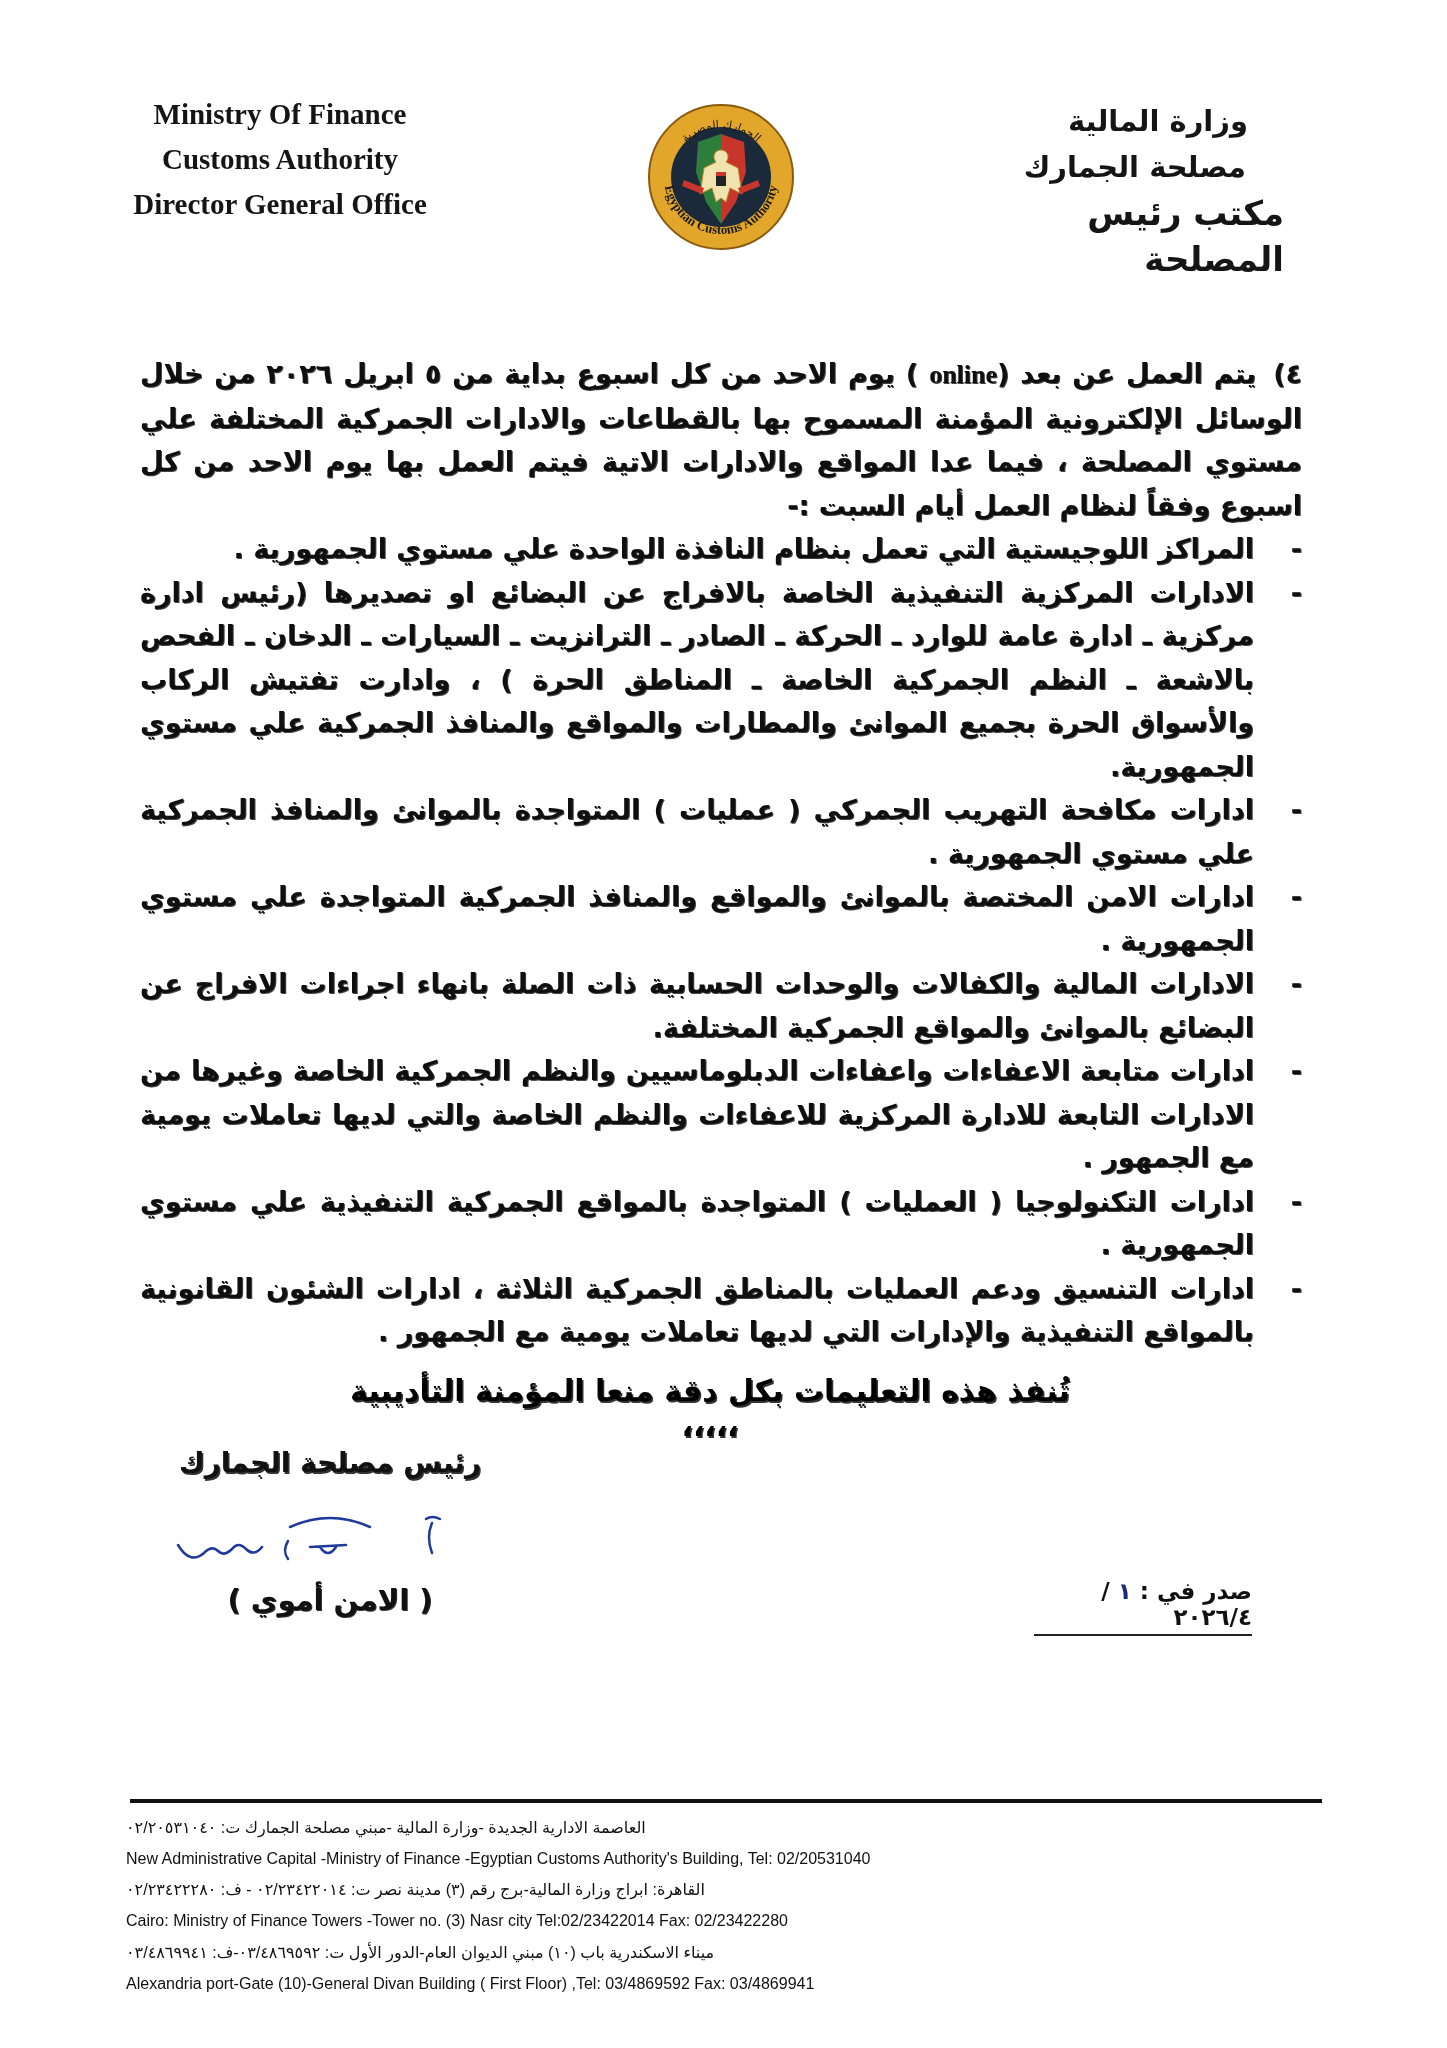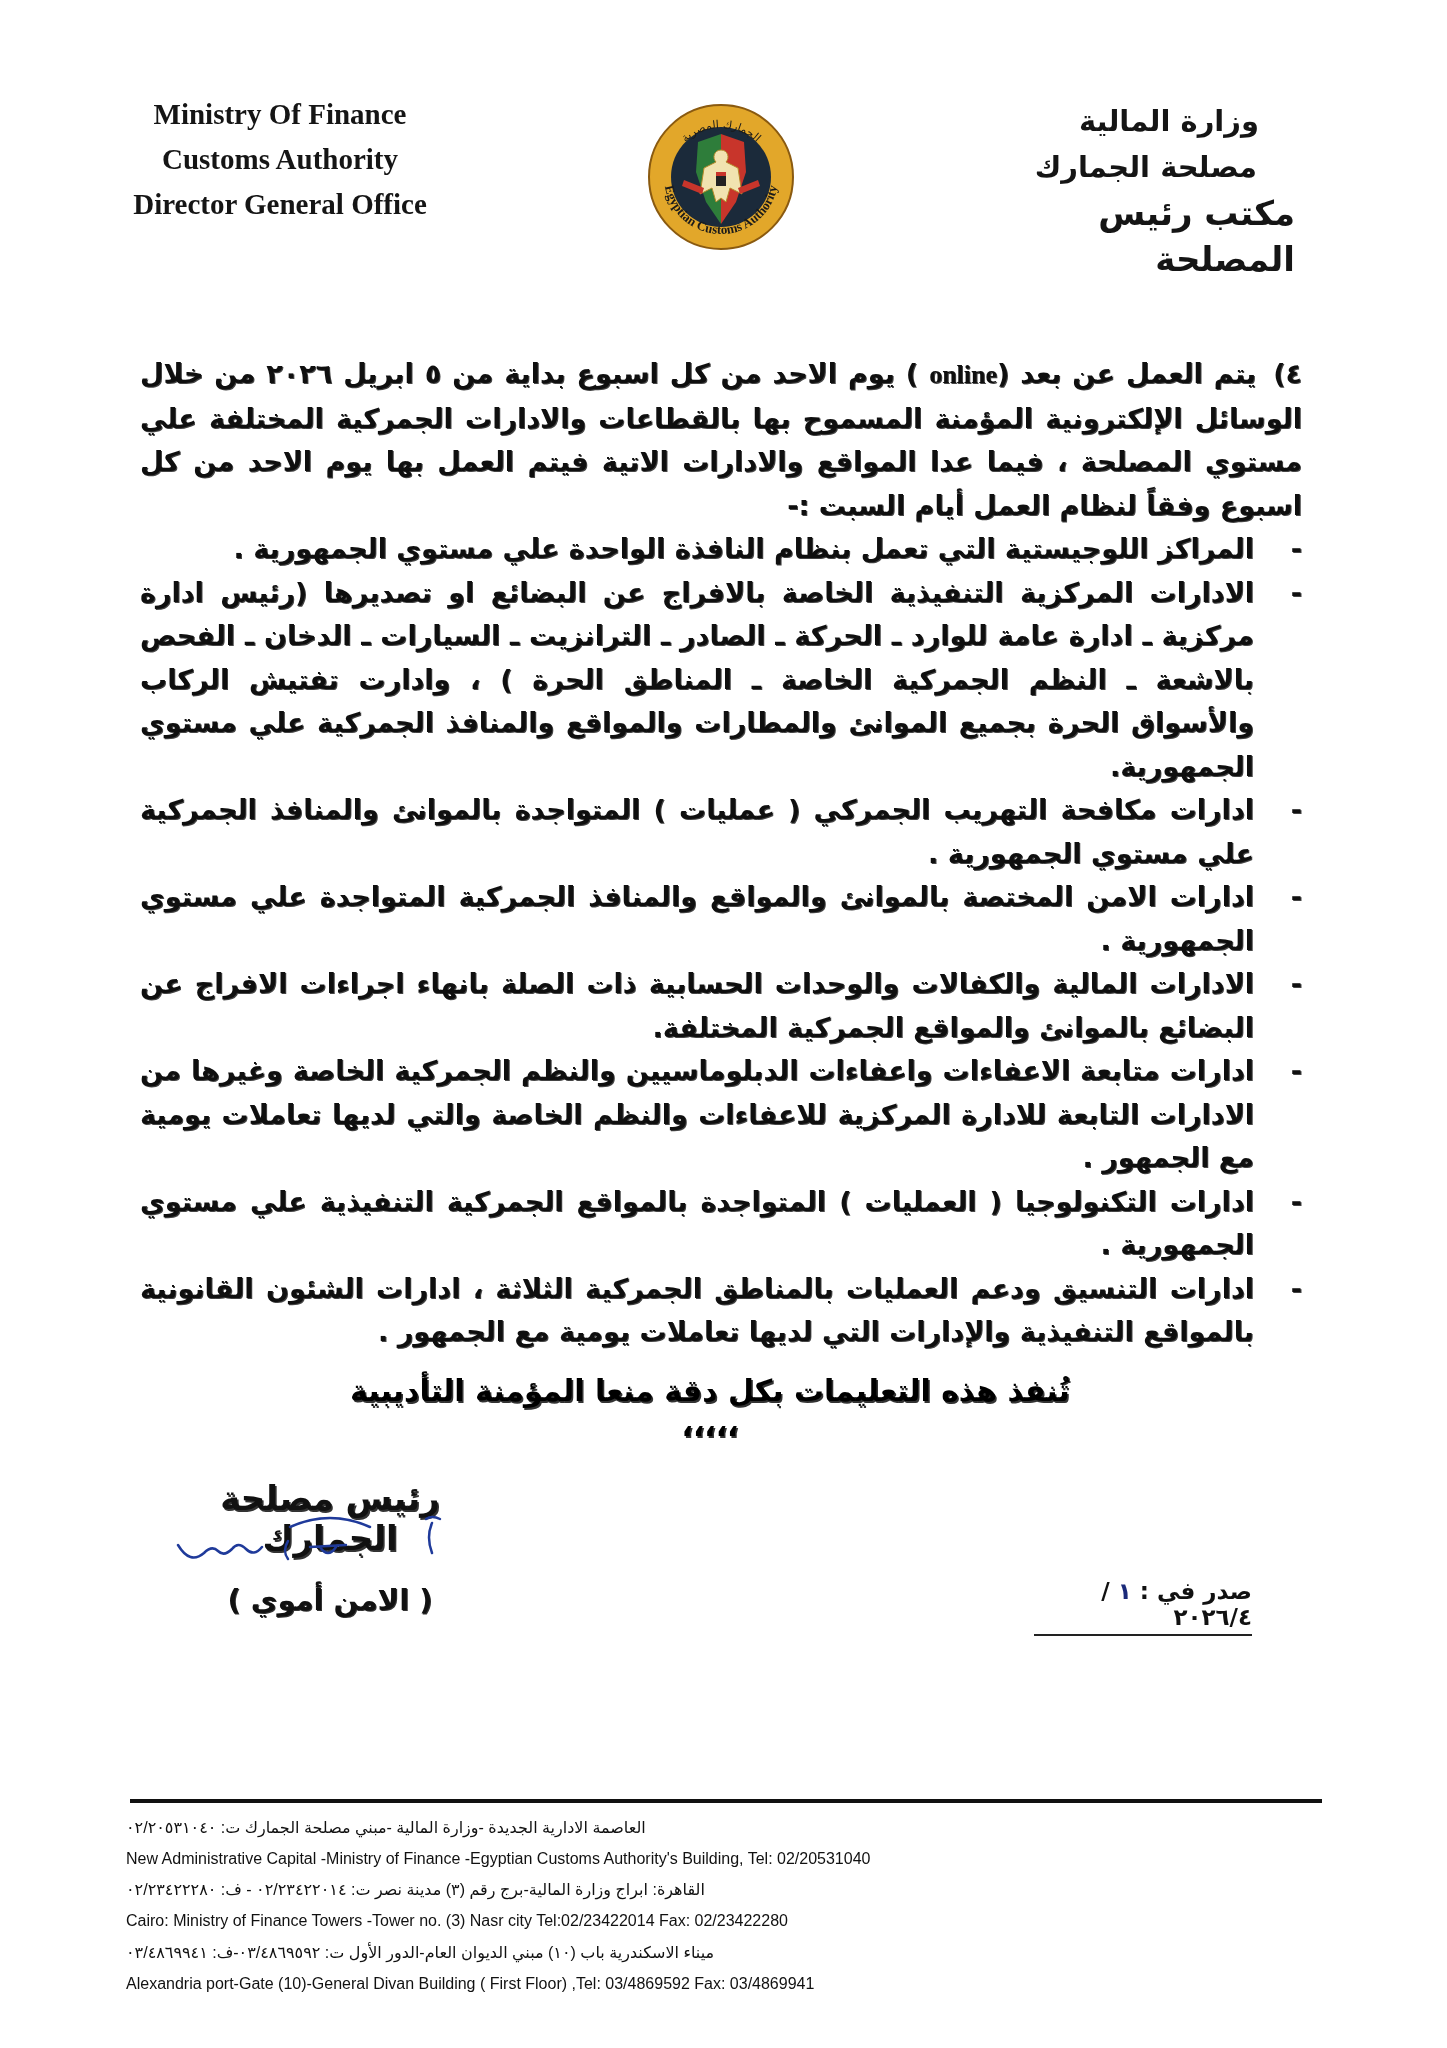--- a/index.html
+++ b/index.html
@@ -2,21 +2,21 @@
 <html><head>
 <meta charset="utf-8">
 <style>
   html, body { margin:0; padding:0; background:#ffffff; }
   body { width:1447px; height:2048px; position:relative; overflow:hidden; color:#111; }
   .en-head {
     position:absolute; left:110px; top:92px; width:340px; text-align:center;
     font-family:"Liberation Serif","DejaVu Serif",serif; font-weight:bold; font-size:29px; line-height:45px; color:#151515;
   }
   .ar-head {
-    position:absolute; right:152px; top:98px; width:330px; text-align:right; direction:rtl;
+    position:absolute; right:163px; top:98px; width:330px; text-align:right; direction:rtl;
     font-family:"DejaVu Sans",sans-serif; font-weight:bold; line-height:46px; color:#151515;
   }
   .ar-head div:nth-child(1){ font-size:29px; padding-right:36px; }
   .ar-head div:nth-child(2){ font-size:29px; padding-right:38px; }
   .ar-head div:nth-child(3){ font-size:34px; }
   .logo { position:absolute; left:646px; top:102px; width:150px; height:150px; }
   .body-text {
     position:absolute; left:140px; width:1162px; top:352px;
     direction:rtl; text-align:justify;
     font-family:"DejaVu Sans",sans-serif; font-weight:bold; font-size:27px; line-height:43.5px; color:#0f0f0f;
@@ -28,21 +28,21 @@
   ul.sites { list-style:none; margin:0; padding:0; }
   ul.sites li { position:relative; padding-right:48px; text-align-last:right; }
   ul.sites li::before { content:"-"; position:absolute; right:0; top:0; font-weight:bold; }
   .closing {
     position:absolute; top:1373px; left:330px; width:760px; text-align:center; direction:rtl;
     font-family:"DejaVu Sans",sans-serif; font-weight:bold; font-size:30px; color:#000;
     text-shadow:1.5px 1.5px 0 #333;
   }
   .signer-title {
     position:absolute; top:1446px; left:170px; width:320px; text-align:center; direction:rtl;
-    font-family:"DejaVu Sans",sans-serif; font-weight:bold; font-size:34px; text-shadow:1.5px 1.5px 0 #333;margin-top:32px;
+    font-family:"DejaVu Sans",sans-serif; font-weight:bold; font-size:28px; text-shadow:1.5px 1.5px 0 #333;
   }
   .signature { position:absolute; top:1505px; left:170px; width:300px; height:70px; }
   .signer-name {
     position:absolute; top:1583px; left:185px; width:290px; text-align:center; direction:rtl;
     font-family:"DejaVu Sans",sans-serif; font-weight:bold; font-size:29px; text-shadow:1px 1px 0 #333;
   }
   .issue-date {
     position:absolute; top:1578px; left:1034px; width:218px; direction:rtl; text-align:right;
     font-family:"DejaVu Sans",sans-serif; font-weight:bold; font-size:23px;
     border-bottom:2px solid #222; padding-bottom:4px;

